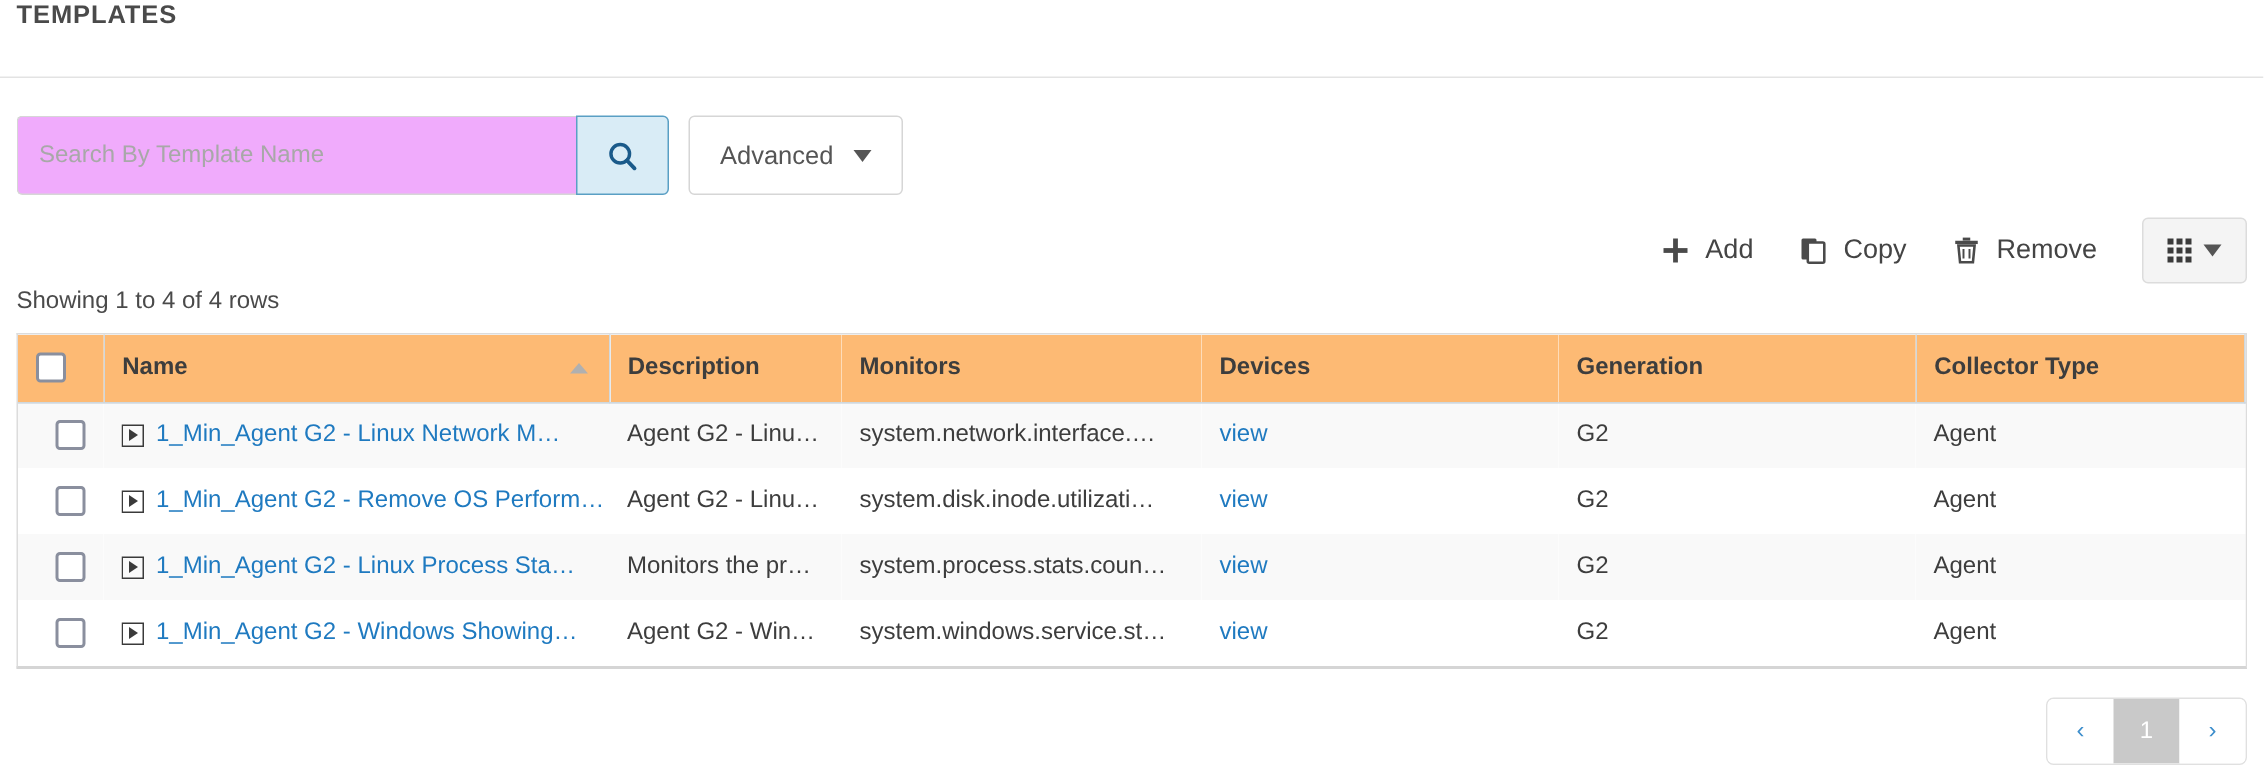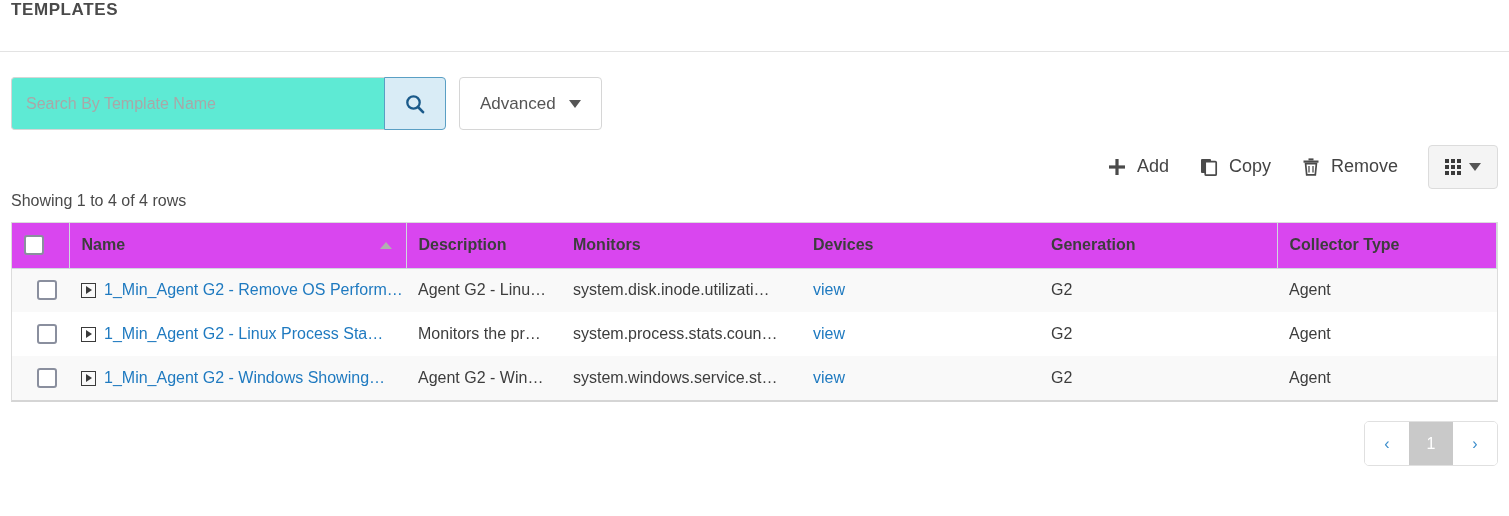--- a/index.html
+++ b/index.html
@@ -46,21 +46,21 @@
     width: 373px;
     box-sizing: border-box;
     border: 1px solid #d6d6d6;
     border-right: none;
     border-radius: 4px 0 0 4px;
     padding: 0 14px;
     font-size: 16px;
     font-family: "Liberation Sans", sans-serif;
     color: #555;
     outline: none;
-    background: #5eead4;
+    background: #f0abfc;
   }
   .search-input::placeholder { color: #a8a8a8; }
   .search-btn {
     width: 62px;
     box-sizing: border-box;
     border: 1px solid #5a9fc4;
     border-radius: 0 4px 4px 0;
     background: #d9ecf6;
     display: flex;
     align-items: center;
@@ -151,21 +151,21 @@
     border: 1px solid #dcdcdc;
     border-bottom: 2px solid #d5d5d5;
     box-sizing: border-box;
   }
   table.tpl {
     width: 100%;
     border-collapse: collapse;
     table-layout: fixed;
   }
   table.tpl thead th {
-    background: #d946ef;
+    background: #fdba74;
     height: 45px;
     font-size: 16px;
     font-weight: bold;
     color: #3d3d3d;
     text-align: left;
     padding: 0 0 0 12px;
     box-sizing: border-box;
     vertical-align: middle;
     border-bottom: 1px solid #cfd8de;
     position: relative;
@@ -388,20 +388,38 @@
         <th>
           <span>Generation</span>
         </th>
         <th class="sorted">
           <span>Collector Type</span>
         </th>
       </tr>
     </thead>
     <tbody>
 
+      <tr>
+        <td class="col-check">
+          <span class="cb"></span>
+        </td>
+        <td>
+          <div class="name-cell">
+            <span class="play-icon"></span>
+            <a class="link">1_Min_Agent G2 - Linux Network M…</a>
+          </div>
+        </td>
+        <td>Agent G2 - Linu…</td>
+        <td>system.network.interface.…</td>
+        <td>
+          <a class="link">view</a>
+        </td>
+        <td>G2</td>
+        <td>Agent</td>
+      </tr>
 
       <tr>
         <td class="col-check">
           <span class="cb"></span>
         </td>
         <td>
           <div class="name-cell">
             <span class="play-icon"></span>
             <a class="link">1_Min_Agent G2 - Remove OS Perform…</a>
           </div>

